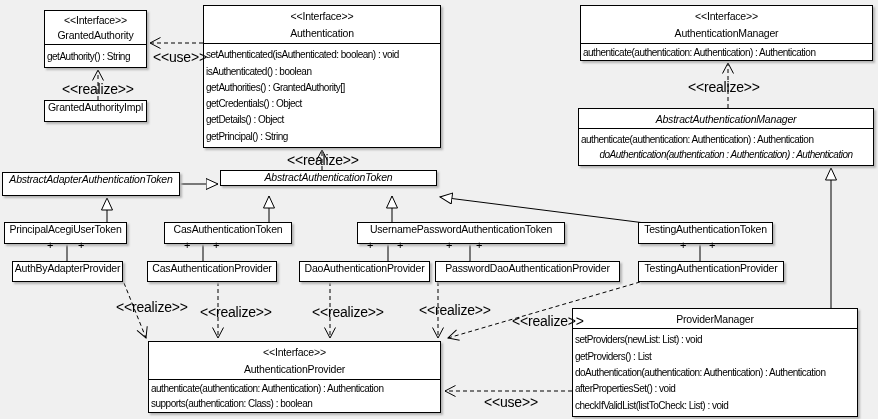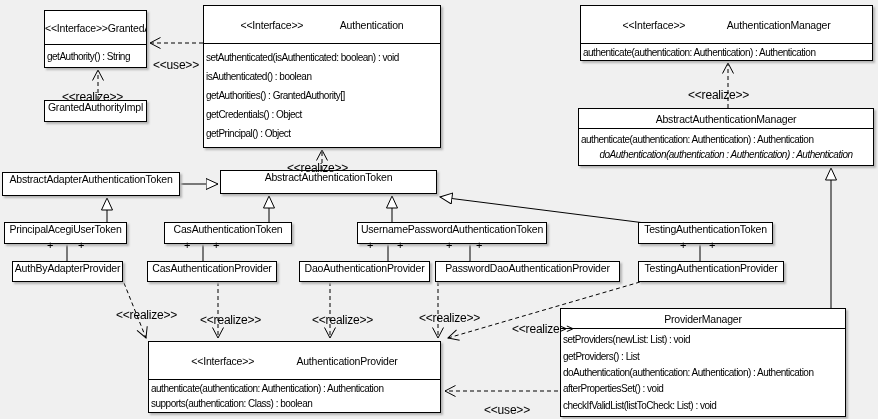--- a/index.html
+++ b/index.html
@@ -2,33 +2,33 @@
 <html><head>
 <meta charset="utf-8">
 <style>
   html,body{margin:0;padding:0;background:#f0f0f0;}
   #diagram{position:relative;width:878px;height:419px;background:#f0f0f0;
            font-family:"Liberation Sans",sans-serif;color:#000;overflow:hidden;}
   #wires{position:absolute;left:0;top:0;width:878px;height:419px;}
 
   .uml-box{position:absolute;box-sizing:border-box;background:#fff;border:1px solid #000;
            box-shadow:2px 2px 2px #b4b4b4;overflow:hidden;display:flex;flex-direction:column;}
-  .head2{flex:0 0 auto;height:37px;display:flex;flex-direction:row;justify-content:space-evenly;
+  .head2{flex:0 0 auto;height:37px;display:flex;flex-direction:column;justify-content:space-evenly;
          align-items:center;}
   .head2.short{height:33px;}
   .head1{flex:0 0 auto;height:19px;display:flex;justify-content:center;align-items:center;}
   .single{justify-content:flex-start;align-items:center;}
   .stereo,.cname{font-size:10.5px;letter-spacing:-0.2px;white-space:nowrap;}
-  .abstract .cname{}
+  .abstract .cname{font-style:italic;}
   .methods{flex:1 1 auto;border-top:1px solid #000;display:flex;flex-direction:column;
            justify-content:space-evenly;padding:0 2px;}
   .mrow{white-space:nowrap;font-size:10px;letter-spacing:-0.5px;line-height:11px;}
   .mrow.it{font-style:italic;text-align:center;}
 
-  .edge-label{position:absolute;font-size:12px;letter-spacing:-0.2px;white-space:nowrap;margin-top:9px;}
+  .edge-label{position:absolute;font-size:14px;letter-spacing:-0.2px;white-space:nowrap;}
   .plus{position:absolute;font-size:11px;line-height:11px;}
 </style>
 </head>
 <body>
 
 <div id="diagram">
 
   <svg id="wires" viewBox="0 0 878 419" xmlns="http://www.w3.org/2000/svg">
     <defs>
       <marker id="tri" markerUnits="userSpaceOnUse" markerWidth="14" markerHeight="13" refX="12.5" refY="6" orient="auto">
@@ -81,21 +81,22 @@
   <div class="uml-box" style="left:203px;top:5px;width:238px;height:143px">
     <div class="head2">
       <div class="stereo">&lt;&lt;Interface&gt;&gt;</div>
       <div class="cname">Authentication</div>
     </div>
     <div class="methods">
       <div class="mrow">setAuthenticated(isAuthenticated: boolean) : void</div>
       <div class="mrow">isAuthenticated() : boolean</div>
       <div class="mrow">getAuthorities() : GrantedAuthority[]</div>
       <div class="mrow">getCredentials() : Object</div>
-      <div class="mrow">getPrincipal() : Object</div>
+      <div class="mrow">getDetails() : Object</div>
+      <div class="mrow">getPrincipal() : String</div>
     </div>
   </div>
 
   <div class="uml-box" style="left:580px;top:5px;width:293px;height:56px">
     <div class="head2">
       <div class="stereo">&lt;&lt;Interface&gt;&gt;</div>
       <div class="cname">AuthenticationManager</div>
     </div>
     <div class="methods">
       <div class="mrow">authenticate(authentication: Authentication) : Authentication</div>
@@ -109,33 +110,33 @@
     <div class="methods">
       <div class="mrow">authenticate(authentication: Authentication) : Authentication</div>
       <div class="mrow it">doAuthentication(authentication : Authentication) : Authentication</div>
     </div>
   </div>
 
   <div class="uml-box single abstract" style="left:2px;top:172px;width:178px;height:24px">
     <div class="cname">AbstractAdapterAuthenticationToken</div>
   </div>
 
-  <div class="uml-box single abstract" style="left:220px;top:170px;width:217px;height:24px">
+  <div class="uml-box single abstract" style="left:220px;top:170px;width:217px;height:16px">
     <div class="cname">AbstractAuthenticationToken</div>
   </div>
 
   <div class="uml-box single" style="left:4px;top:222px;width:123px;height:22px">
     <div class="cname">PrincipalAcegiUserToken</div>
   </div>
 
   <div class="uml-box single" style="left:164px;top:222px;width:128px;height:22px">
     <div class="cname">CasAuthenticationToken</div>
   </div>
 
-  <div class="uml-box single" style="left:357px;top:222px;width:190px;height:22px">
+  <div class="uml-box single" style="left:357px;top:222px;width:208px;height:22px">
     <div class="cname">UsernamePasswordAuthenticationToken</div>
   </div>
 
   <div class="uml-box single" style="left:638px;top:222px;width:135px;height:22px">
     <div class="cname">TestingAuthenticationToken</div>
   </div>
 
   <div class="uml-box single" style="left:12px;top:261px;width:111px;height:21px">
     <div class="cname">AuthByAdapterProvider</div>
   </div>
@@ -160,21 +161,21 @@
     <div class="head2">
       <div class="stereo">&lt;&lt;Interface&gt;&gt;</div>
       <div class="cname">AuthenticationProvider</div>
     </div>
     <div class="methods">
       <div class="mrow">authenticate(authentication: Authentication) : Authentication</div>
       <div class="mrow">supports(authentication: Class) : boolean</div>
     </div>
   </div>
 
-  <div class="uml-box" style="left:560px;top:308px;width:286px;height:109px">
+  <div class="uml-box" style="left:572px;top:308px;width:286px;height:109px">
     <div class="head1">
       <div class="cname">ProviderManager</div>
     </div>
     <div class="methods">
       <div class="mrow">setProviders(newList: List) : void</div>
       <div class="mrow">getProviders() : List</div>
       <div class="mrow">doAuthentication(authentication: Authentication) : Authentication</div>
       <div class="mrow">afterPropertiesSet() : void</div>
       <div class="mrow">checkIfValidList(listToCheck: List) : void</div>
     </div>

